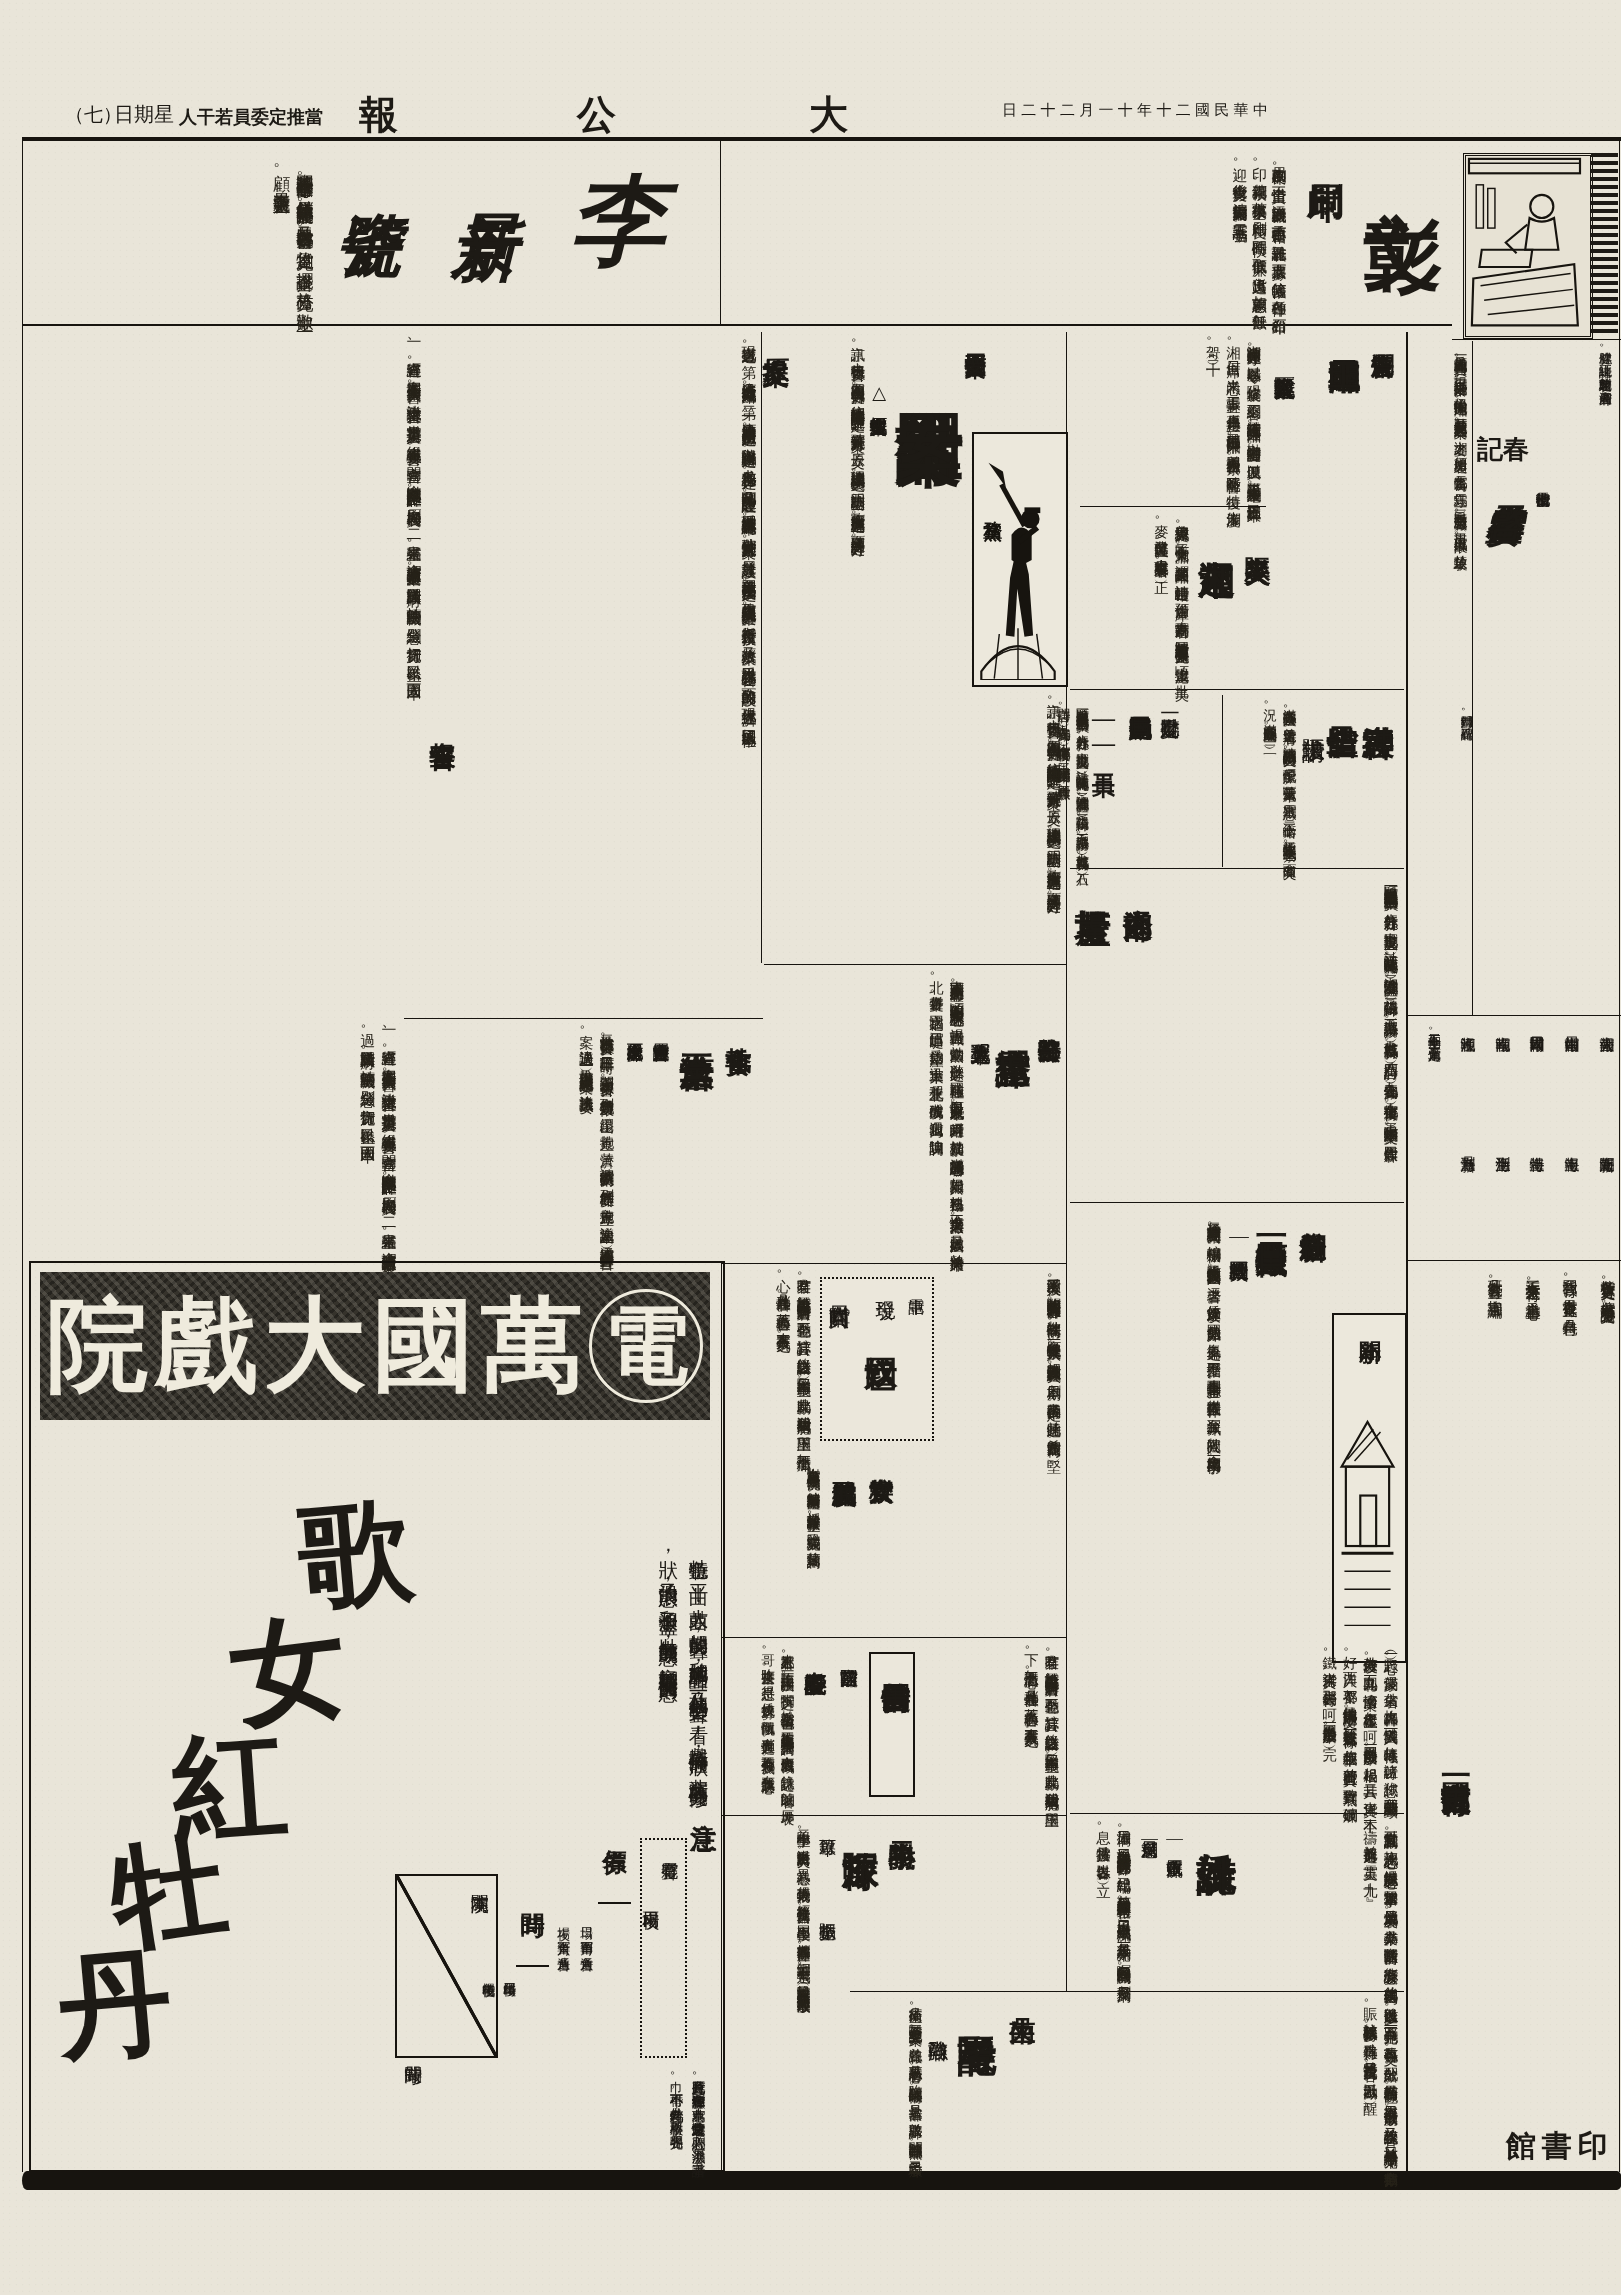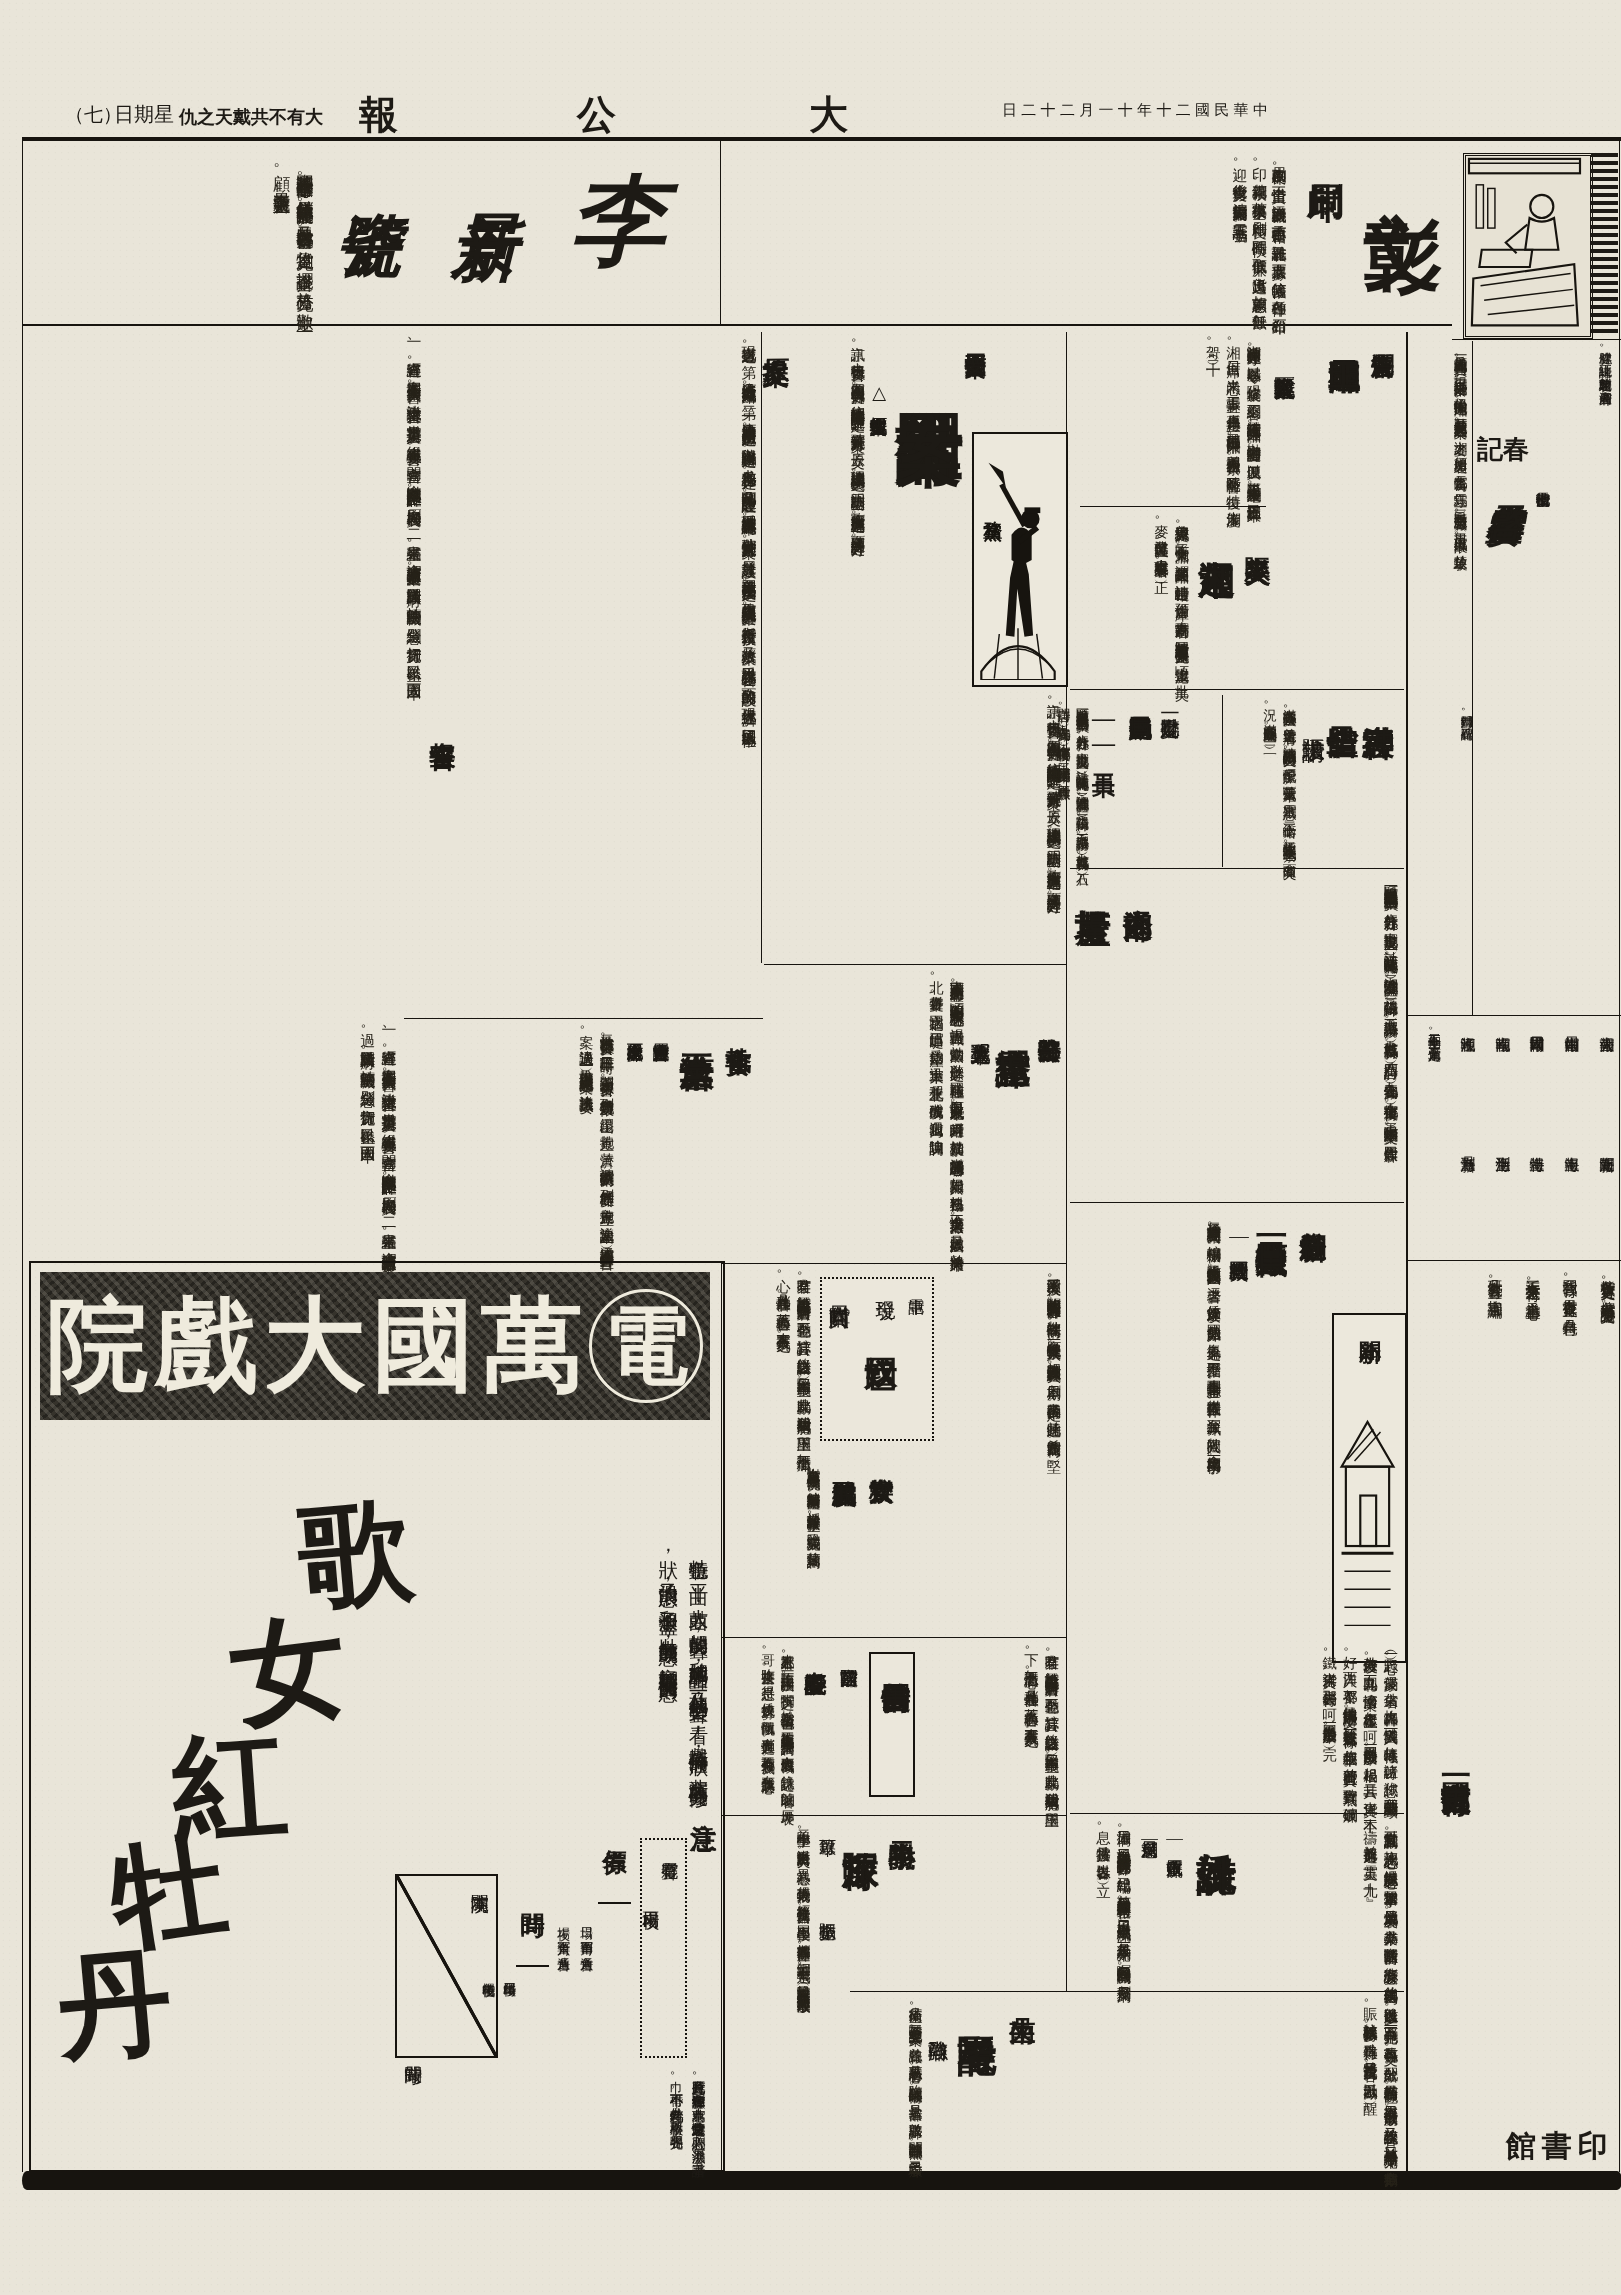--- a/index.html
+++ b/index.html
@@ -20,21 +20,21 @@
   .wavy{border-bottom:2.2px solid #17140f;}
   svg{display:block;}
 </style>
 </head>
 <body>
 
 <div class="page">
 
   <div class="abs rtl" style="left:65px;top:102px;font-size:19px;">（七）</div>
   <div class="abs rtl" style="left:114px;top:101px;font-size:20px;">星期日</div>
-  <div class="abs rtl b" style="left:179px;top:105px;font-size:18px;">大有不共戴天之仇</div>
+  <div class="abs rtl b" style="left:179px;top:105px;font-size:18px;">當推定委員若干人</div>
   <div class="abs b" style="left:359px;top:88px;font-size:39px;">報</div>
   <div class="abs b" style="left:577px;top:88px;font-size:39px;">公</div>
   <div class="abs b" style="left:809px;top:88px;font-size:39px;">大</div>
   <div class="abs rtl" style="left:1002px;top:101px;font-size:15px;letter-spacing:4.3px;">中華民國二十年十一月二十二日</div>
 
   <div class="rule" style="left:21.6px;top:137px;width:1600px;height:3.6px;"></div>
   <div class="rule" style="left:21.6px;top:324px;width:1430px;height:2.2px;"></div>
   <div class="rule" style="left:21.6px;top:138px;width:1.4px;height:2034px;"></div>
   <div class="rule" style="left:1619px;top:141px;width:1.4px;height:2031px;"></div>
   <div class="rule" style="left:720px;top:141px;width:1.4px;height:183px;"></div>

